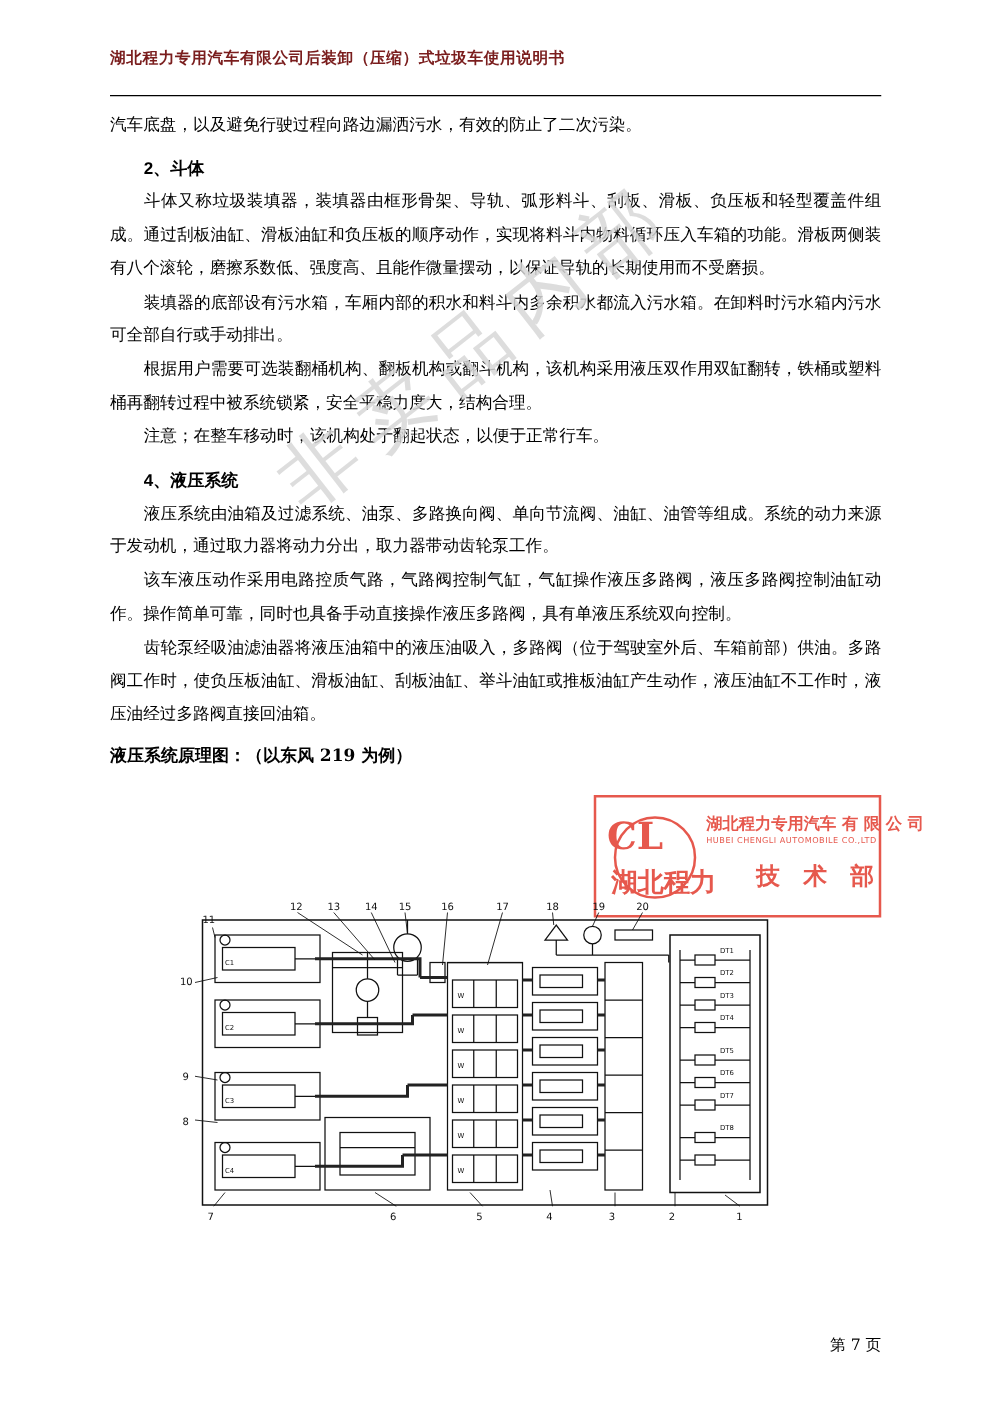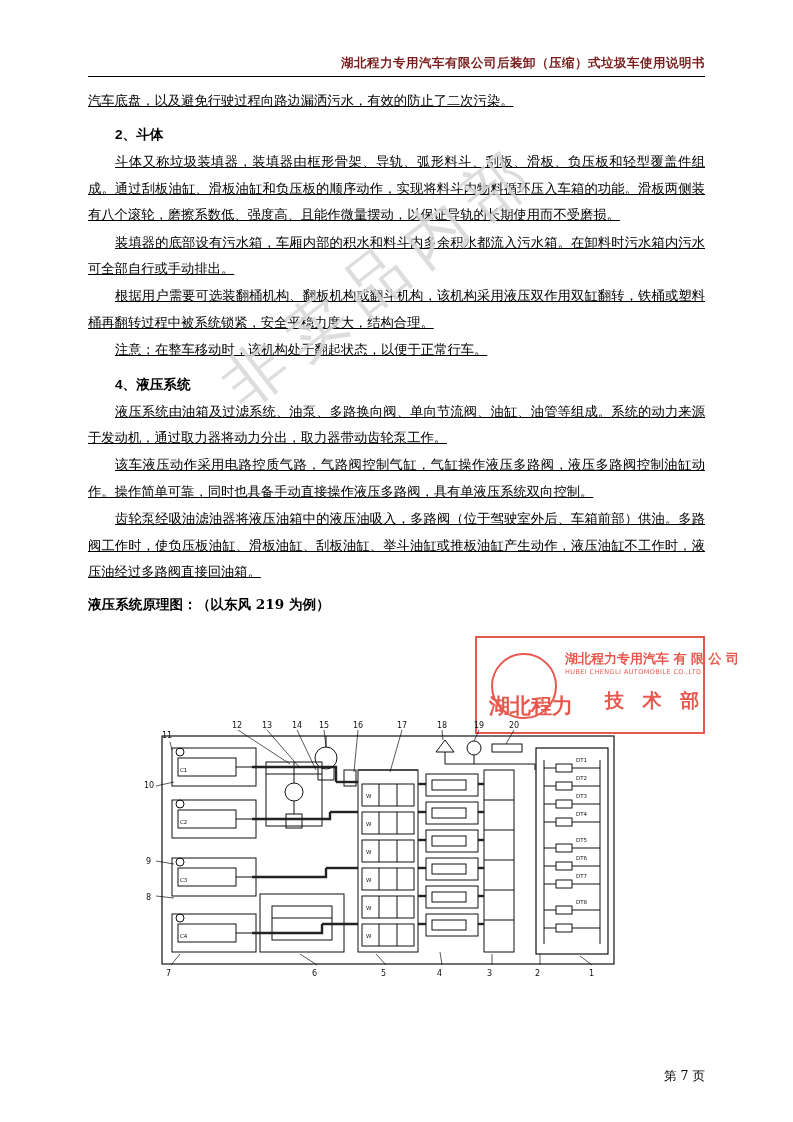--- a/index.html
+++ b/index.html
@@ -11,23 +11,23 @@
     overflow:hidden;
   }
   .page {
     position:absolute;
     left:0; top:0;
     width:793px; height:1122px;
   }
   
   .header {
     position:absolute;
-    left:88px; top:52px;
+    left:88px; top:35px;
     width:617px;
-    text-align:right;
+    text-align:left;
   }
   .header-title {
     font-size:12.5px;
     font-weight:bold;
     color:#7a1d1d;
     letter-spacing:0.5px;
     font-family:"DejaVu Serif", serif;
   }
   .header-rule {
     position:absolute;
@@ -42,21 +42,20 @@
     left:88px; top:88px;
     width:617px;
   }
   p {
     margin:0 0 1px 0;
     font-size:13.3px;
     line-height:26.4px;
     color:#000;
     text-align:justify;
     font-family:"DejaVu Serif", serif;
-    text-decoration:underline;
   }
   p.indent { text-indent:27px; }
   h3.sec {
     margin:8px 0 1px 0;
     font-size:13.6px;
     line-height:26px;
     font-weight:bold;
     text-indent:27px;
     font-family:Liberation Sans, sans-serif;
   }
@@ -177,20 +176,21 @@
     <p class="indent">该车液压动作采用电路控质气路，气路阀控制气缸，气缸操作液压多路阀，液压多路阀控制油缸动作。操作简单可靠，同时也具备手动直接操作液压多路阀，具有单液压系统双向控制。</p>
     <p class="indent">齿轮泵经吸油滤油器将液压油箱中的液压油吸入，多路阀（位于驾驶室外后、车箱前部）供油。多路阀工作时，使负压板油缸、滑板油缸、刮板油缸、举斗油缸或推板油缸产生动作，液压油缸不工作时，液压油经过多路阀直接回油箱。</p>
 
     <div class="diagram-title">液压系统原理图：（以东风 219 为例）</div>
   </div>
 
   <div class="watermark">非卖品内部</div>
 
   <div class="stamp">
     <div class="logo-circle"></div>
+    <div class="logo-glyph">CL</div>
     <div class="line1">湖北程力专用汽车 有 限 公 司</div>
     <div class="line2">HUBEI CHENGLI AUTOMOBILE CO.,LTD</div>
     <div class="line3">湖北程力</div>
     <div class="line4">技 术 部</div>
   </div>
 
   <div class="diagram">
     <svg width="500" height="272" viewBox="0 0 500 272" xmlns="http://www.w3.org/2000/svg">
       <g fill="none" stroke="#111" stroke-width="1">
 

